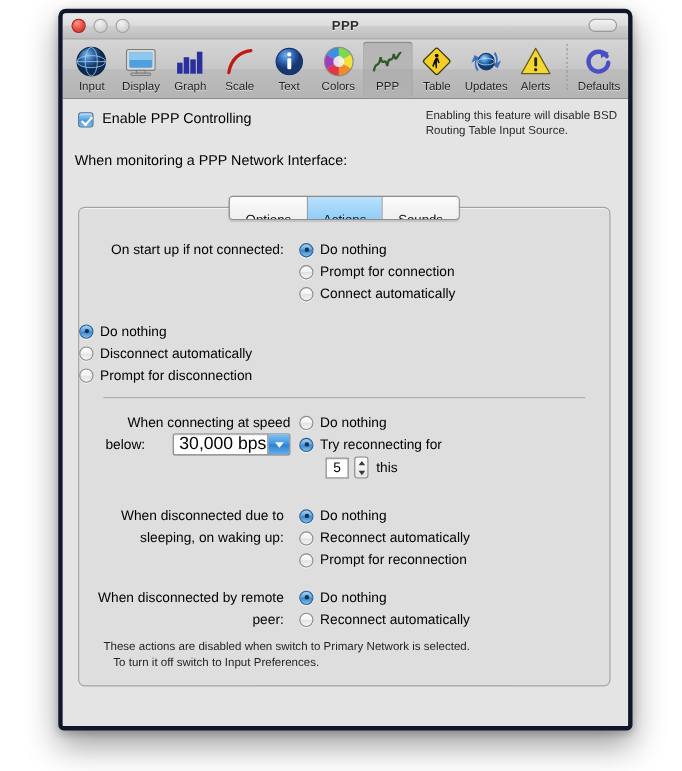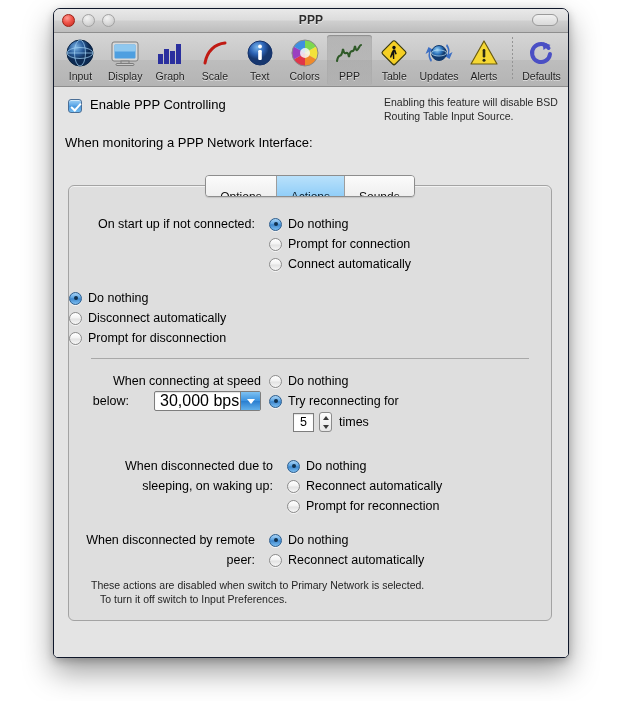--- a/index.html
+++ b/index.html
@@ -22,21 +22,21 @@
 
   
   .window {
     position: absolute;
     left: 53px;
     top: 8px;
     width: 514px;
     height: 648px;
     border-radius: 7px 7px 5px 5px;
     background: #e6e6e6;
-    border: 1px solid #0f172a;
+    border: 4px solid #0f172a;
     box-shadow: 0 14px 30px rgba(0,0,0,0.38), 0 3px 8px rgba(0,0,0,0.22);
     overflow: hidden;
   }
 
   
   .titlebar {
     position: relative;
     height: 23px;
     background: linear-gradient(to bottom, #e9e9e9 0%, #dcdcdc 48%, #cfcfcf 52%, #bdbdbd 100%);
     border-bottom: 1px solid #8e8e8e;
@@ -658,26 +658,26 @@
               <div class="radio-row">
                 <span class="radio on"></span>
                 <span class="rlabel">Try reconnecting for</span>
               </div>
               <div class="stepper-row">
                 <span class="num-field">5</span>
                 <span class="stepper">
                   <span class="sbtn up"></span>
                   <span class="sbtn down"></span>
                 </span>
-                <span class="times-label">times</span>
+                <span class="times-label">this</span>
               </div>
             </div>
           </div>
 
-          <div class="group" style="left:18px; top:270px;">
+          <div class="group" style="left:0; top:270px;">
             <div class="glabel">
               <div>When disconnected due to</div>
               <div>sleeping, on waking up:</div>
             </div>
             <div class="gopts">
               <div class="radio-row">
                 <span class="radio on"></span>
                 <span class="rlabel">Do nothing</span>
               </div>
               <div class="radio-row">

